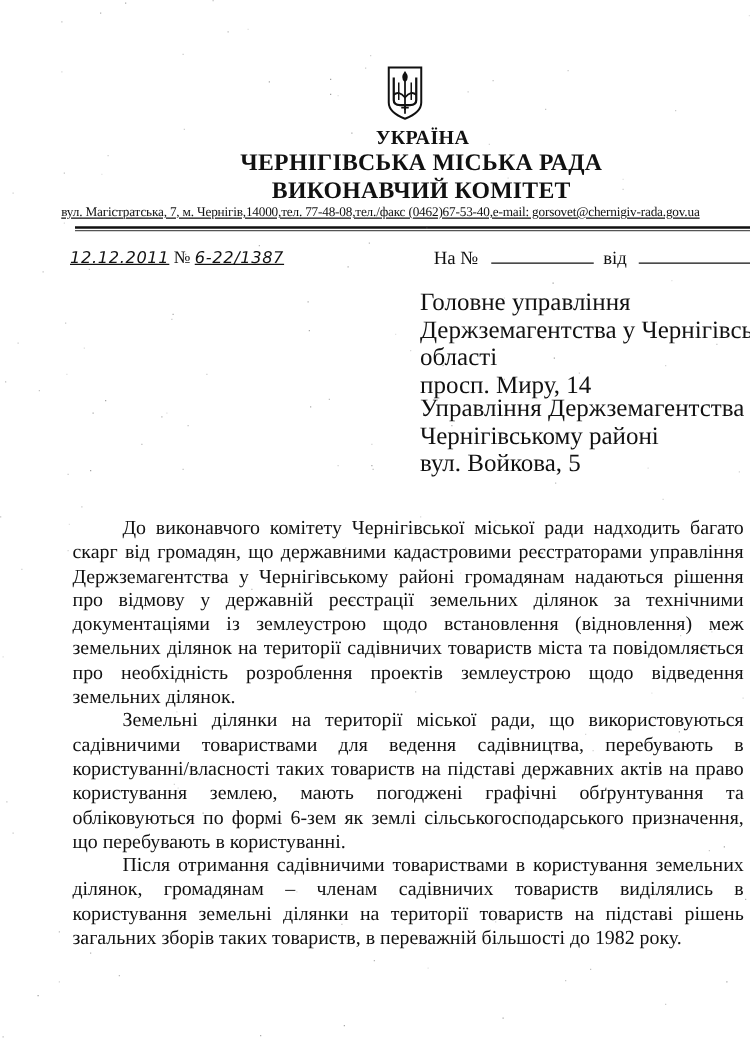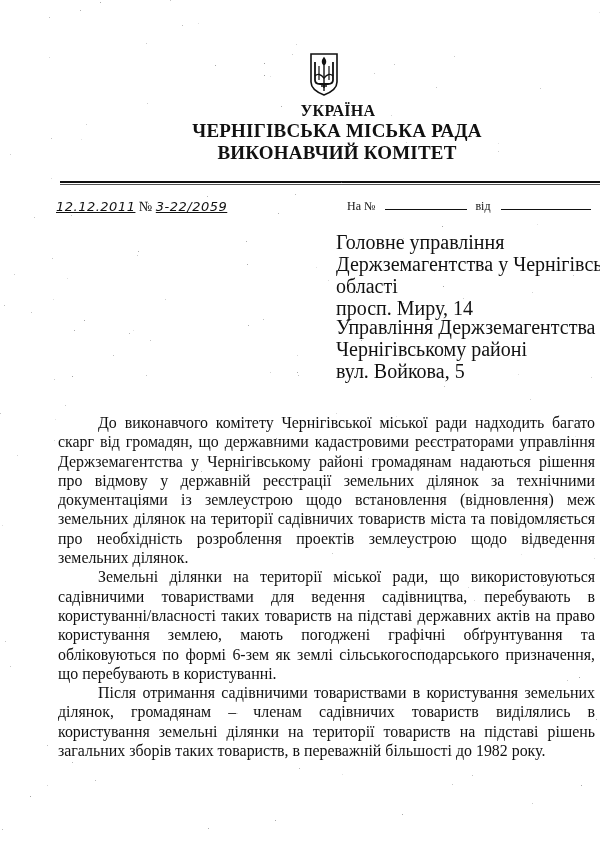--- a/index.html
+++ b/index.html
@@ -11,21 +11,21 @@
   .emblem { position: absolute; left: 309px; top: 52px; width: 30px; height: 44px; }
   .hdr { position: absolute; left: 0; width: 650px; text-align: center; font-weight: bold; white-space: nowrap; }
   .h-ukraine { top: 102px; font-size: 16px; letter-spacing: 0.3px; left: 13px; }
   .h-council { top: 120px; font-size: 19px; left: 12px; letter-spacing: 0.2px; }
   .h-committee { top: 142px; font-size: 19px; left: 12px; letter-spacing: 0.2px; }
   .addr { position: absolute; left: 49px; top: 165px; font-size: 10.6px; white-space: nowrap; text-decoration: underline; letter-spacing: -0.15px; }
   .rule1 { position: absolute; left: 60px; top: 181px; width: 540px; height: 2px; background: #111; }
   .rule2 { position: absolute; left: 60px; top: 184px; width: 540px; height: 1px; background: #555; }
   .regno { position: absolute; left: 56px; top: 199px; font-size: 14px; white-space: nowrap; }
   .hand { font-family: "DejaVu Sans", sans-serif; font-style: italic; font-size: 13px; text-decoration: underline; letter-spacing: 0.5px; }
-  .reply { position: absolute; left: 347px; top: 199px; font-size: 12px; white-space: nowrap; }
+  .reply { position: absolute; left: 347px; top: 199px; font-size: 15px; white-space: nowrap; }
   .blank { display: inline-block; border-bottom: 1px solid #111; vertical-align: baseline; height: 10px; }
   .b1 { width: 82px; margin: 0 8px 0 10px; }
   .b2 { width: 90px; margin-left: 10px; }
   .recip { position: absolute; left: 336px; font-size: 20px; line-height: 22px; white-space: nowrap; }
   .recip1 { top: 231px; }
   .recip2 { top: 316px; }
   .recip div { height: 22px; }
   .body { position: absolute; left: 58px; top: 413px; width: 537px; font-size: 15.9px; line-height: 19.3px; text-align: justify; }
   .body p { margin: 0; text-indent: 40px; }
   .noise { position: absolute; background: #777; width: 1px; height: 1px; }
@@ -40,27 +40,28 @@
     <path d="M15 6 L15 36 M15 6 Q12 10 15 13 Q18 10 15 6 Z" stroke="#111" stroke-width="1.4" fill="#111"></path>
     <path d="M6 10 L6 28 Q6 32 11 32 L19 32 Q24 32 24 28 L24 10" fill="none" stroke="#111" stroke-width="1.8"></path>
     <path d="M6 24 Q10 20 15 26 Q20 20 24 24" fill="none" stroke="#111" stroke-width="1.4"></path>
     <path d="M10 14 L10 28 M20 14 L20 28" stroke="#111" stroke-width="1.2"></path>
     <path d="M12 34 L18 34 M15 32 L15 39" stroke="#111" stroke-width="1.4"></path>
   </svg>
 
   <div class="hdr h-ukraine">УКРАЇНА</div>
   <div class="hdr h-council">ЧЕРНІГІВСЬКА МІСЬКА РАДА</div>
   <div class="hdr h-committee">ВИКОНАВЧИЙ КОМІТЕТ</div>
+  <div class="addr">вул. Магістратська, 7, м. Чернігів,14000,тел. 77-48-08,тел./факс (0462)67-53-40,e-mail: gorsovet@chernigiv-rada.gov.ua</div>
   <div class="rule1"></div>
   <div class="rule2"></div>
 
   <div class="regno">
     <span class="hand">12.12.2011</span>
     <span>№</span>
-    <span class="hand">3-22/2059</span>
+    <span class="hand">6-22/1387</span>
   </div>
 
   <div class="reply">
     <span>На №</span><span class="blank b1"></span><span>від</span><span class="blank b2"></span>
   </div>
 
   <div class="recip recip1">
     <div>Головне управління</div>
     <div>Держземагентства у Чернігівській</div>
     <div>області</div>

